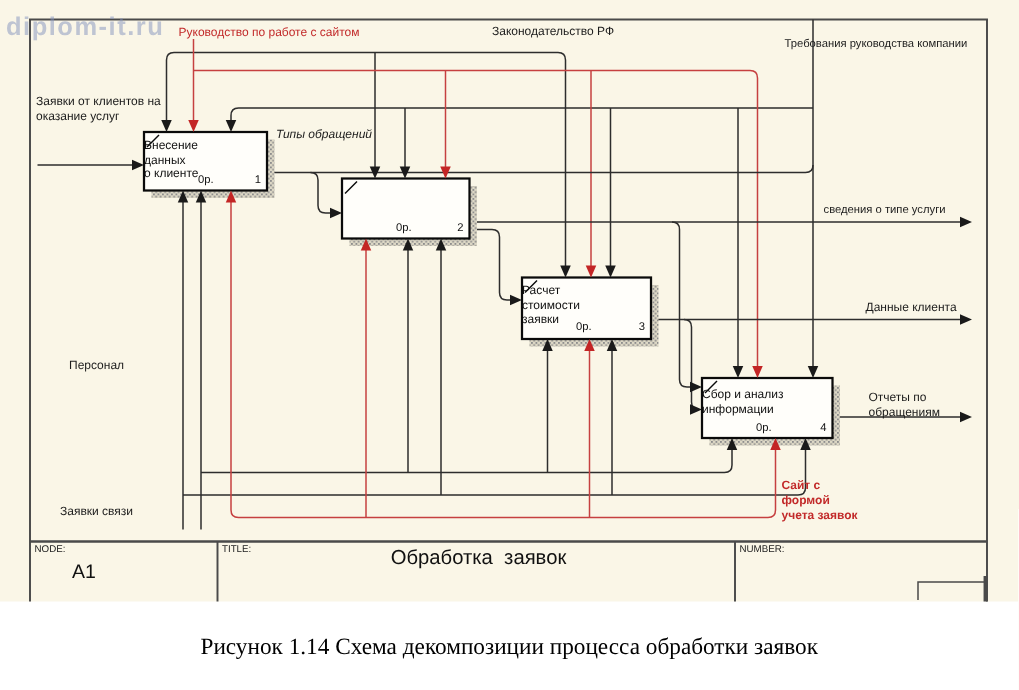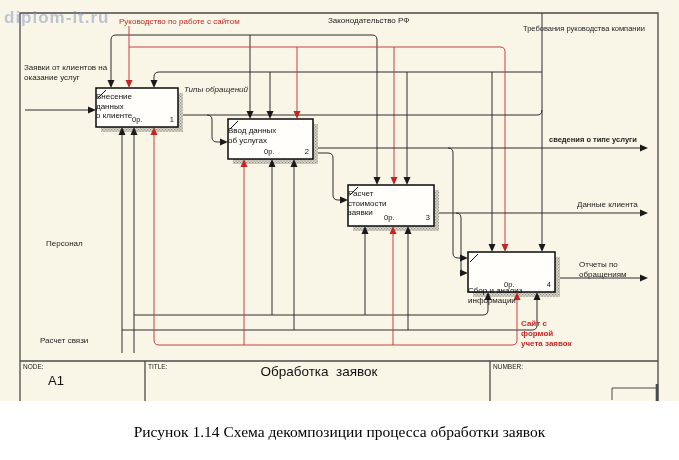--- a/index.html
+++ b/index.html
@@ -155,49 +155,47 @@
 
   <div class="watermark">diplom-it.ru</div>
 
   <div class="lbl red" style="left:103px;top:17px;padding-left:16px;">Руководство по работе с сайтом</div>
   <div class="lbl" style="left:328px;top:16px;">Законодательство РФ</div>
   <div class="lbl small" style="left:523px;top:24px;">Требования руководства компании</div>
 
   <div class="lbl" style="left:24px;top:63px;">Заявки от клиентов на
 оказание услуг</div>
   <div class="lbl" style="left:46px;top:239px;">Персонал</div>
-  <div class="lbl" style="left:40px;top:336px;">Расчет связи</div>
+  <div class="lbl" style="left:40px;top:336px;">Заявки связи</div>
   <div class="lbl red" style="left:521px;top:319px;font-weight:bold;">Сайт с
 формой
 учета заявок</div>
 
   <div class="lbl" style="left:184px;top:85px;font-style:italic;">Типы обращений</div>
-  <div class="lbl small" style="left:549px;top:135px;font-weight:bold;">сведения о типе услуги</div>
+  <div class="lbl small" style="left:549px;top:135px;">сведения о типе услуги</div>
   <div class="lbl" style="left:577px;top:200px;">Данные клиента</div>
   <div class="lbl" style="left:579px;top:260px;">Отчеты по
 обращениям</div>
 
   <div class="bx-title" style="left:96px;top:92px;width:82px;">Внесение
 данных
 о клиенте</div>
   <div class="bx-cost" style="left:100px;top:115px;">0р.</div>
   <div class="bx-num" style="left:158px;top:115px;width:16px;">1</div>
 
-  <div class="bx-title" style="left:228px;top:126px;width:85px;">Ввод данных
-об услугах</div>
   <div class="bx-cost" style="left:232px;top:147px;">0р.</div>
   <div class="bx-num" style="left:293px;top:147px;width:16px;">2</div>
 
   <div class="bx-title" style="left:348px;top:189px;width:86px;">Расчет
 стоимости
 заявки</div>
   <div class="bx-cost" style="left:352px;top:213px;">0р.</div>
   <div class="bx-num" style="left:414px;top:213px;width:16px;">3</div>
 
-  <div class="bx-title" style="left:468px;top:258px;width:64px;margin-top:28px;">Сбор и анализ
+  <div class="bx-title" style="left:468px;top:258px;width:64px;">Сбор и анализ
 информации</div>
   <div class="bx-cost" style="left:472px;top:280px;">0р.</div>
   <div class="bx-num" style="left:535px;top:280px;width:16px;">4</div>
 
   <div class="ft-small" style="left:23px;top:363px;">NODE:</div>
   <div class="ft-node" style="left:48px;top:373px;">A1</div>
   <div class="ft-small" style="left:148px;top:363px;">TITLE:</div>
   <div class="ft-title">Обработка  заявок</div>
   <div class="ft-small" style="left:493px;top:363px;">NUMBER:</div>
 

